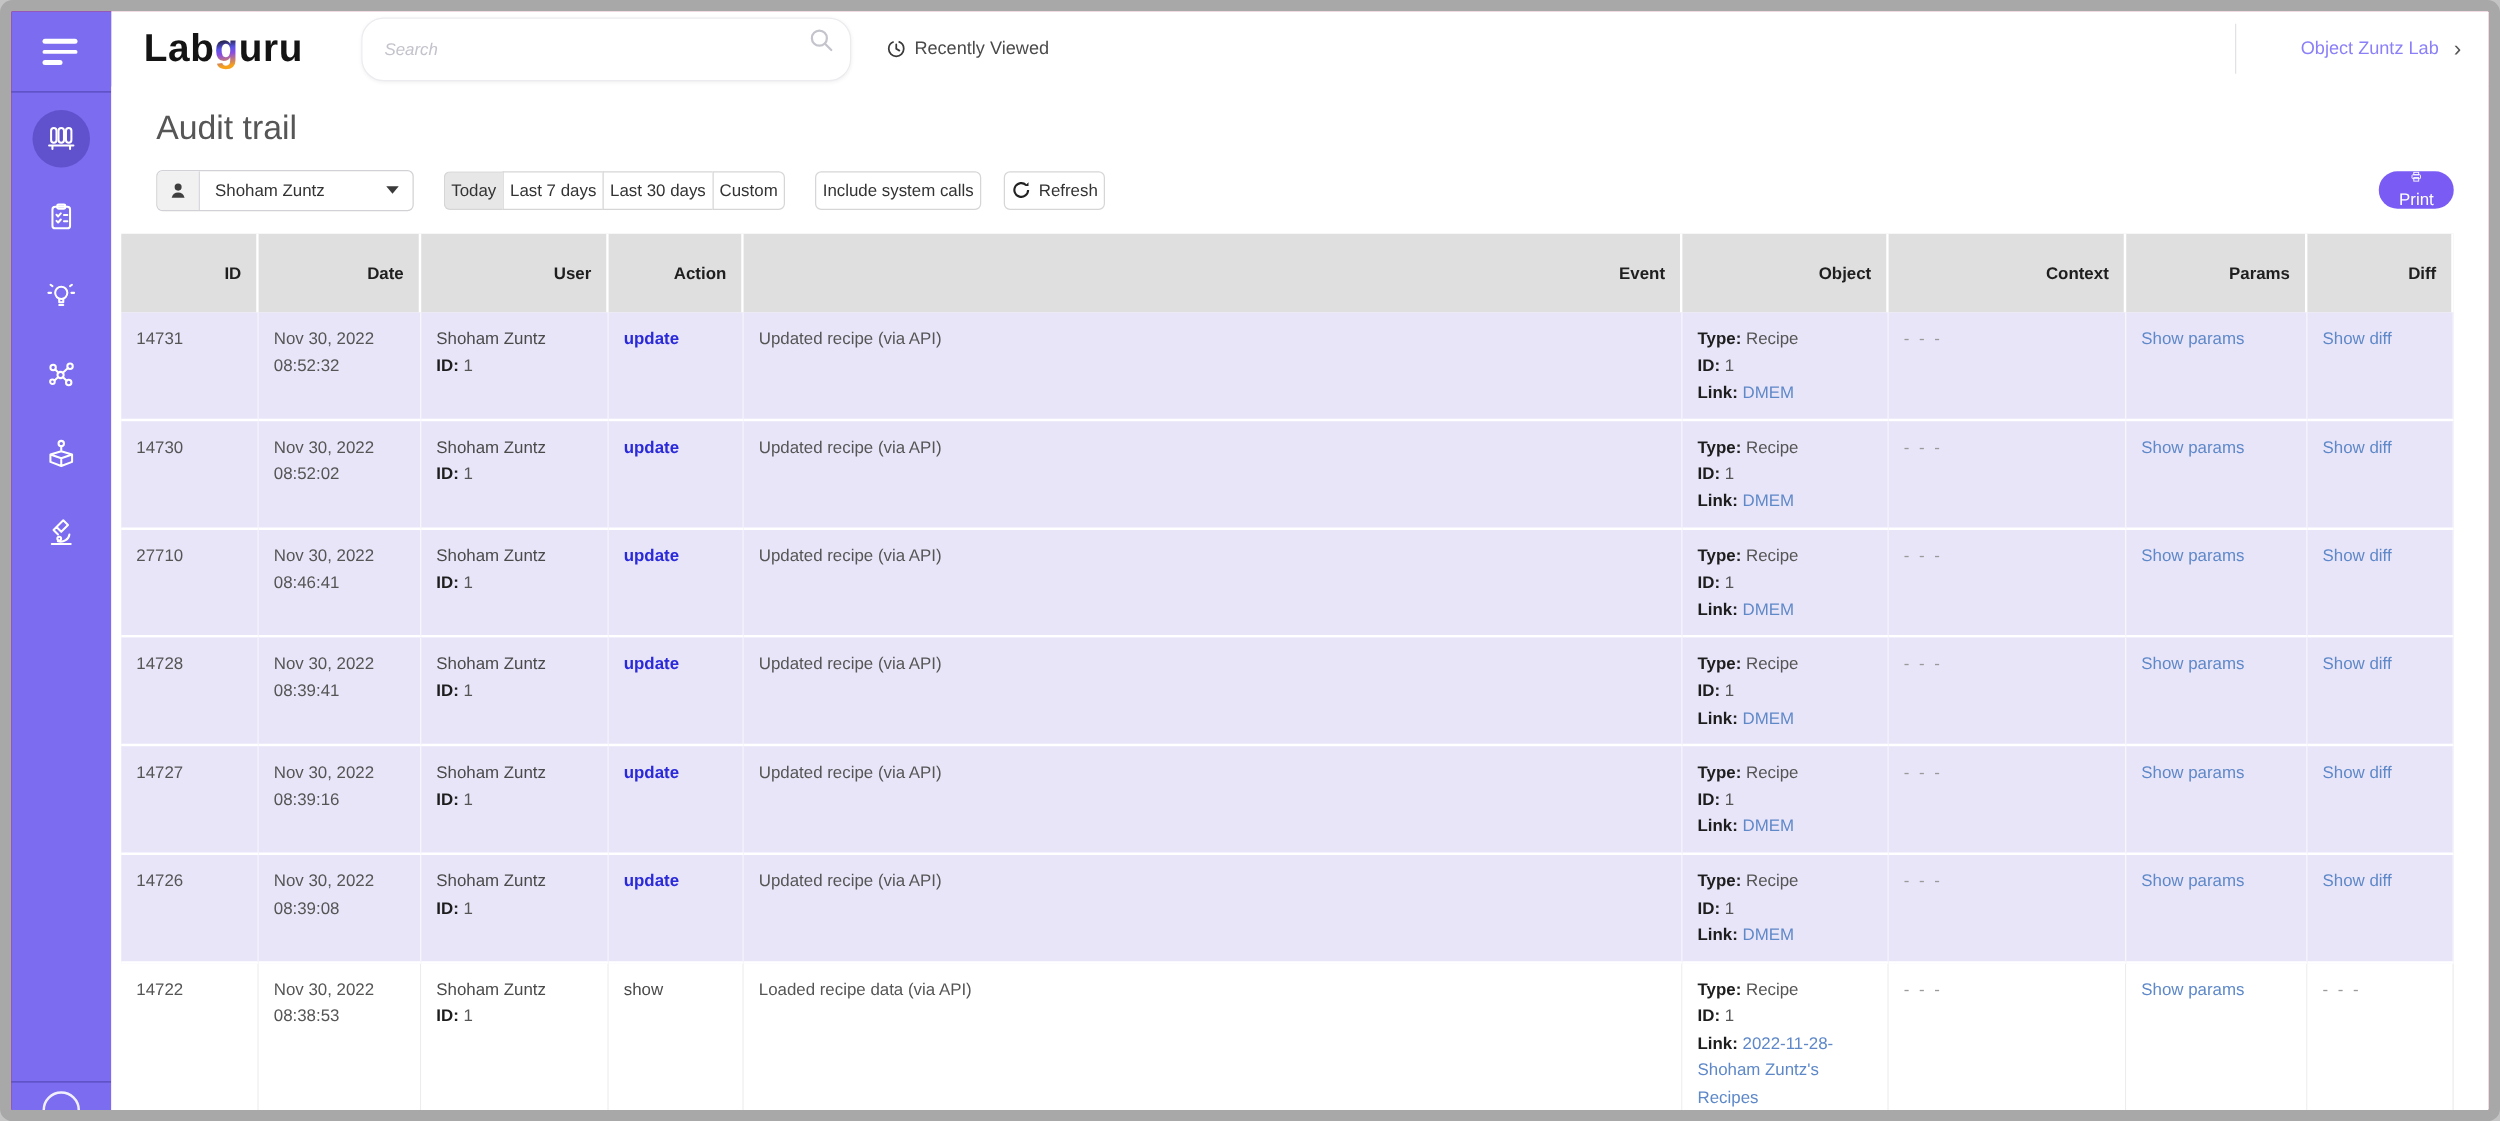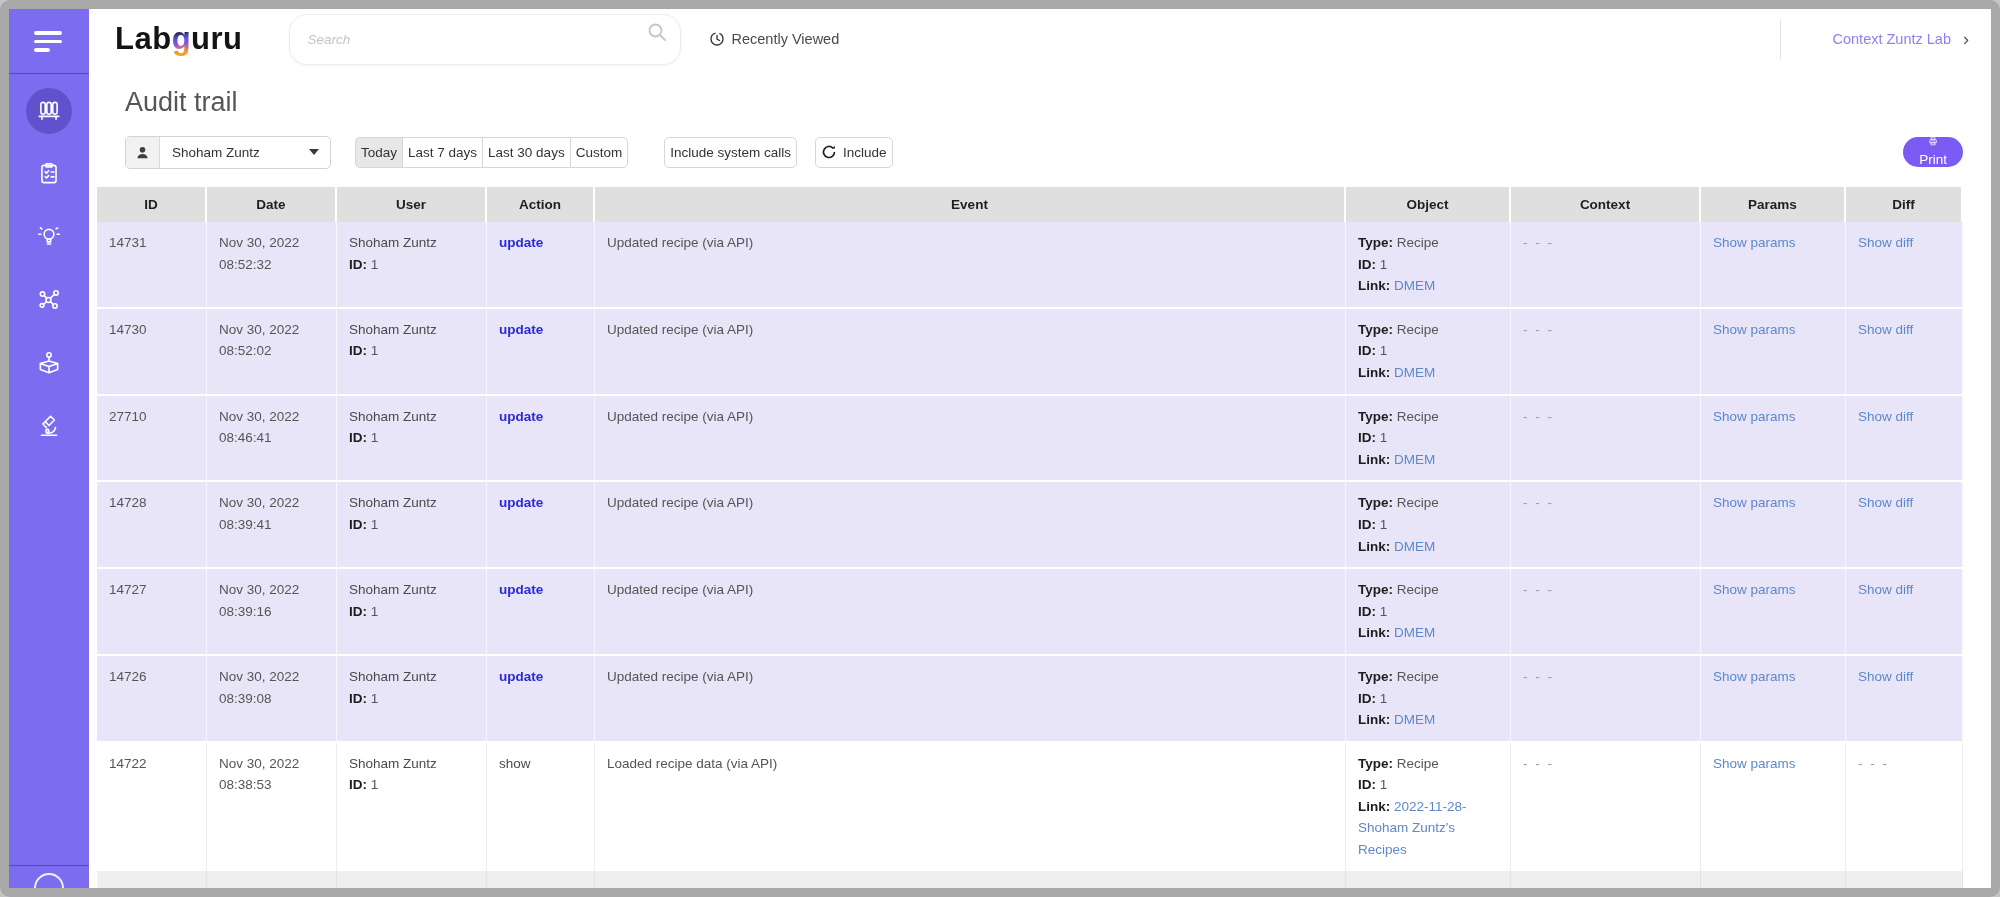--- a/index.html
+++ b/index.html
@@ -50,29 +50,29 @@
   .user-dd .dd-label { flex:1; display:flex; align-items:center; padding-left:12px; font-size:13.5px; color:#333; }
   .caret { width:0; height:0; border-left:5px solid transparent; border-right:5px solid transparent; border-top:6px solid #3a3a3a; align-self:center; margin-right:11px; }
 
   .btn { height:31px; background:#fff; border:1px solid #d6d6d8; color:#333; font-size:13.5px; padding:0 5px;
          cursor:pointer; font-family:"Liberation Sans", sans-serif; border-radius:5px; display:inline-flex; align-items:center; gap:6px; }
   .btn-group { display:inline-flex; margin-left:24px; }
   .btn-group .btn { border-radius:0; border-right-width:0; }
   .btn-group .btn:first-child { border-radius:5px 0 0 5px; }
   .btn-group .btn:last-child { border-radius:0 5px 5px 0; border-right-width:1px; }
   .btn-group .btn.active { background:#e7e7e7; }
-  .btn-system { margin-left:36px; }
+  .btn-system { margin-left:24px; }
   .btn-refresh { margin-left:18px; }
   .btn-print { margin-left:auto; background:#7a5cf5; border:none; color:#fff; border-radius:16px; padding:0 16px; height:30px; font-size:13.5px;flex-direction:column; }
   .btn-print svg { stroke:#fff; }
 
   
   table.audit { border-collapse:separate; border-spacing:0; table-layout:fixed; width:1866px; margin-top:19px; }
-  table.audit th { background:#e0dfdf; color:#1f1f1f; font-size:13.5px; font-weight:700; text-align:center;
-                   padding:10px 12px; border-right:2px solid #fff; }
+  table.audit th { background:#e0dfdf; color:#1f1f1f; font-size:13.5px; font-weight:700; text-align:right;
+                   padding:24px 12px; border-right:2px solid #fff; }
   table.audit td { font-size:13.5px; color:#555; padding:10px 12px; vertical-align:top; line-height:1.6; }
   tr.lavender td { background:#e9e5f9; border-right:1px solid #f7f5fd; border-bottom:2px solid #fff; height:75px; }
   tr.white td    { background:#ffffff; border-right:1px solid #ececec; border-bottom:1px solid #efefef; height:95px; }
   tr.gray td     { background:#f0efef; border-right:1px solid #e3e3e3; height:95px; }
   td .bold-lbl { font-weight:700; color:#1d1d1d; }
   .user-name { color:#4a4a4a; }
   a.link { color:#5e88c8; text-decoration:none; cursor:pointer; }
   a.update-link { color:#2a2ad8; font-weight:700; text-decoration:none; cursor:pointer; }
   .dashes { color:#9a9a9a; letter-spacing:2px; }
   .action-plain { color:#4a4a4a; }
@@ -155,21 +155,21 @@
       </div>
       <div class="recent">
         <svg class="icon-sm" viewBox="0 0 16 16">
           <circle cx="8" cy="8" r="6" fill="none" stroke="#3a3a3a" stroke-width="1.4" stroke-dasharray="26 4"></circle>
           <path d="M8 4.5V8l2.5 1.5" fill="none" stroke="#3a3a3a" stroke-width="1.4" stroke-linecap="round"></path>
         </svg>
         <span>Recently Viewed</span>
       </div>
       <div class="top-right">
         <div class="v-divider"></div>
-        <span class="lab-name">Context Zuntz Lab</span>
+        <span class="lab-name">Object Zuntz Lab</span>
         <span class="lab-chevron">›</span>
       </div>
     </header>
 
     <div class="content">
       <h1 class="page-title">Audit trail</h1>
 
       <div class="filter-row">
         <div class="user-dd">
           <span class="dd-icon">
@@ -189,21 +189,21 @@
             <button class="btn">Custom</button>
           </div>
 
         <button class="btn btn-system">Include system calls</button>
 
         <button class="btn btn-refresh">
           <svg class="icon-sm" viewBox="0 0 16 16">
             <path d="M13.5 8a5.5 5.5 0 1 1-1.6-3.9" fill="none" stroke="#222" stroke-width="1.7"></path>
             <path d="M13.8 1.8v3h-3z" fill="#222"></path>
           </svg>
-          <span>Include</span>
+          <span>Refresh</span>
         </button>
 
         <button class="btn btn-print">
           <svg class="icon-sm" viewBox="0 0 16 16">
             <rect x="4.5" y="1.5" width="7" height="3.5" fill="none" stroke="#fff" stroke-width="1.3"></rect>
             <rect x="2" y="5" width="12" height="5.5" rx="1" fill="none" stroke="#fff" stroke-width="1.3"></rect>
             <rect x="4.5" y="9" width="7" height="5" fill="none" stroke="#fff" stroke-width="1.3"></rect>
           </svg>
           <span>Print</span>
         </button>

